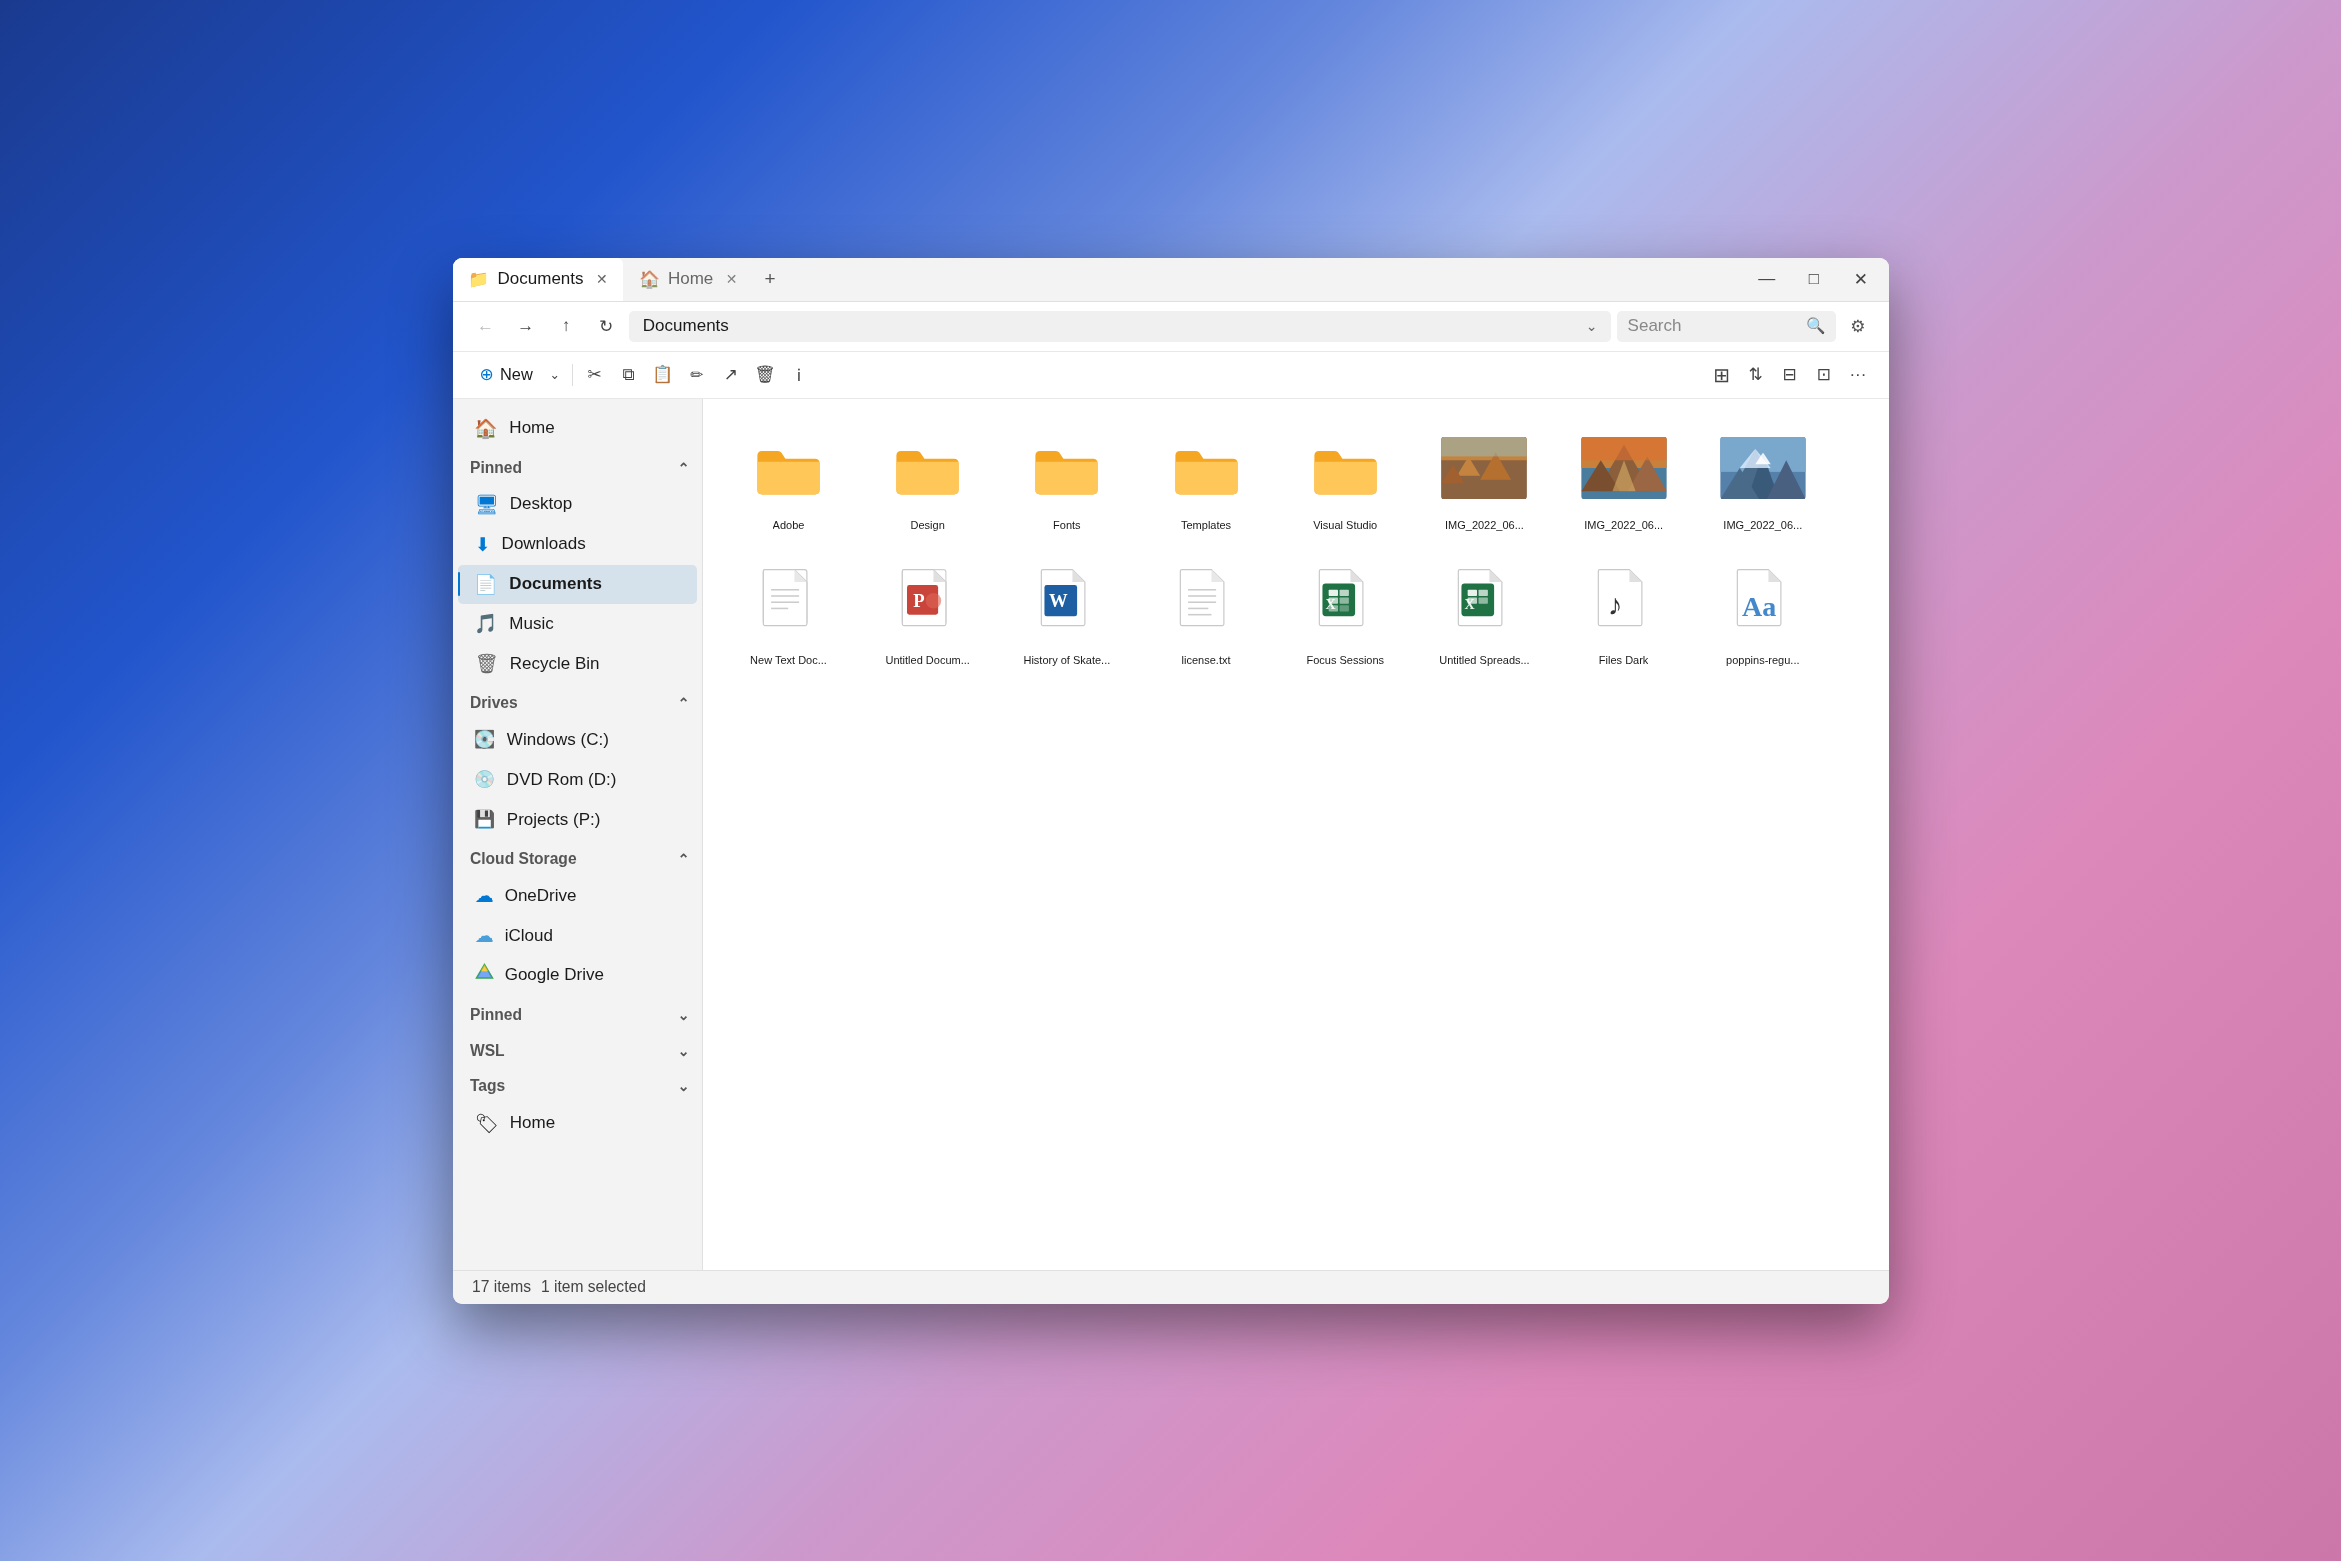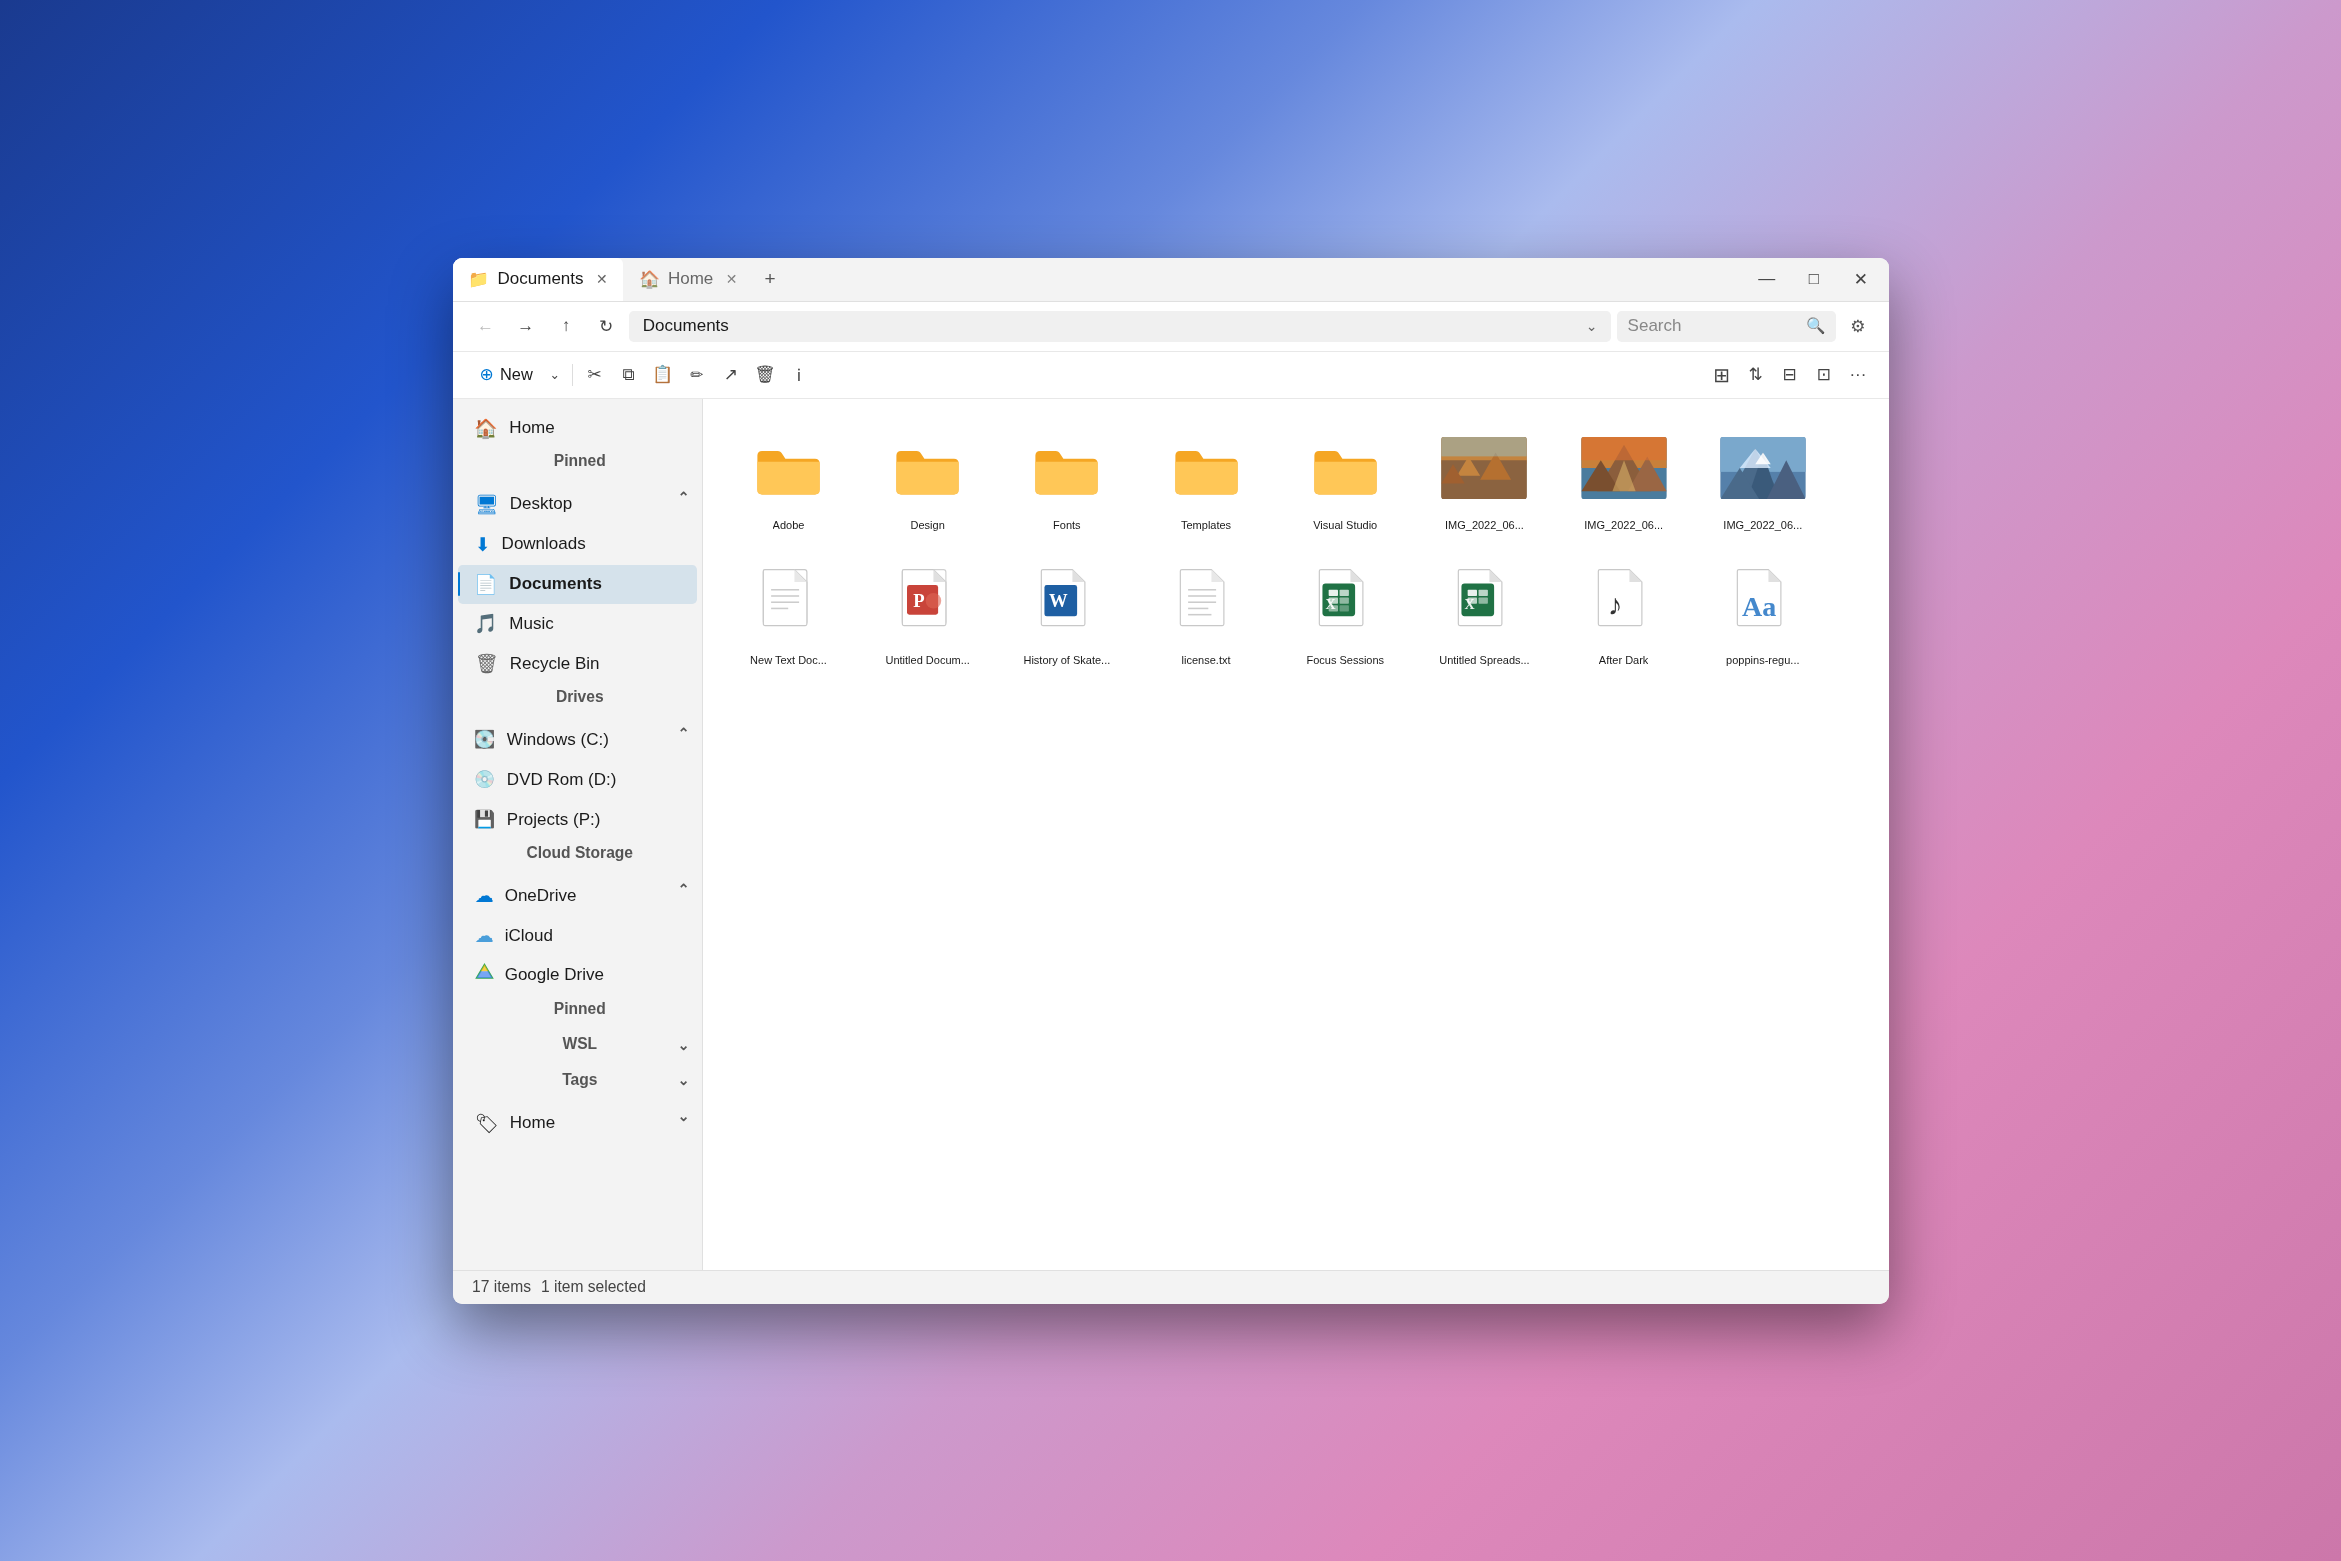--- a/index.html
+++ b/index.html
@@ -255,21 +255,20 @@
       display: flex;
       align-items: center;
       height: 31px;
       padding: 0 12.5px 0 17px;
       gap: 19px;
       cursor: pointer;
       font-size: 15.6px;
       color: #555;
       font-weight: 600;
       margin: 4.7px 0 1.6px 0;
-      flex-direction: column;
     }
     .section-chevron {
       margin-left: auto;
       font-size: 14px;
     }
 
     
     .file-area {
       flex: 1;
       background: #ffffff;
@@ -745,21 +744,21 @@
 
         <div class="file-item">
           <div class="file-icon-wrapper">
             <svg width="58" height="70" viewBox="0 0 74 90">
               <path d="M44,2 L60,18 L60,72 Q60,74 58,74 L6,74 Q4,74 4,72 L4,4 Q4,2 6,2 Z" fill="white" stroke="#c8c8c8" stroke-width="1.5"></path>
               <path d="M44,2 L60,18 L44,18 Z" fill="#e0e0e0"></path>
 
               <text x="16" y="60" font-size="38" fill="#333">♪</text>
             </svg>
           </div>
-          <span class="file-name">After Dark</span>
+          <span class="file-name">Files Dark</span>
         </div>
 
         <div class="file-item">
           <div class="file-icon-wrapper">
             <svg width="58" height="70" viewBox="0 0 74 90">
               <path d="M44,2 L60,18 L60,72 Q60,74 58,74 L6,74 Q4,74 4,72 L4,4 Q4,2 6,2 Z" fill="white" stroke="#c8c8c8" stroke-width="1.5"></path>
               <path d="M44,2 L60,18 L44,18 Z" fill="#e0e0e0"></path>
 
               <text x="10" y="62" font-size="36" fill="#4488cc" font-family="serif" font-weight="bold">Aa</text>
             </svg>

